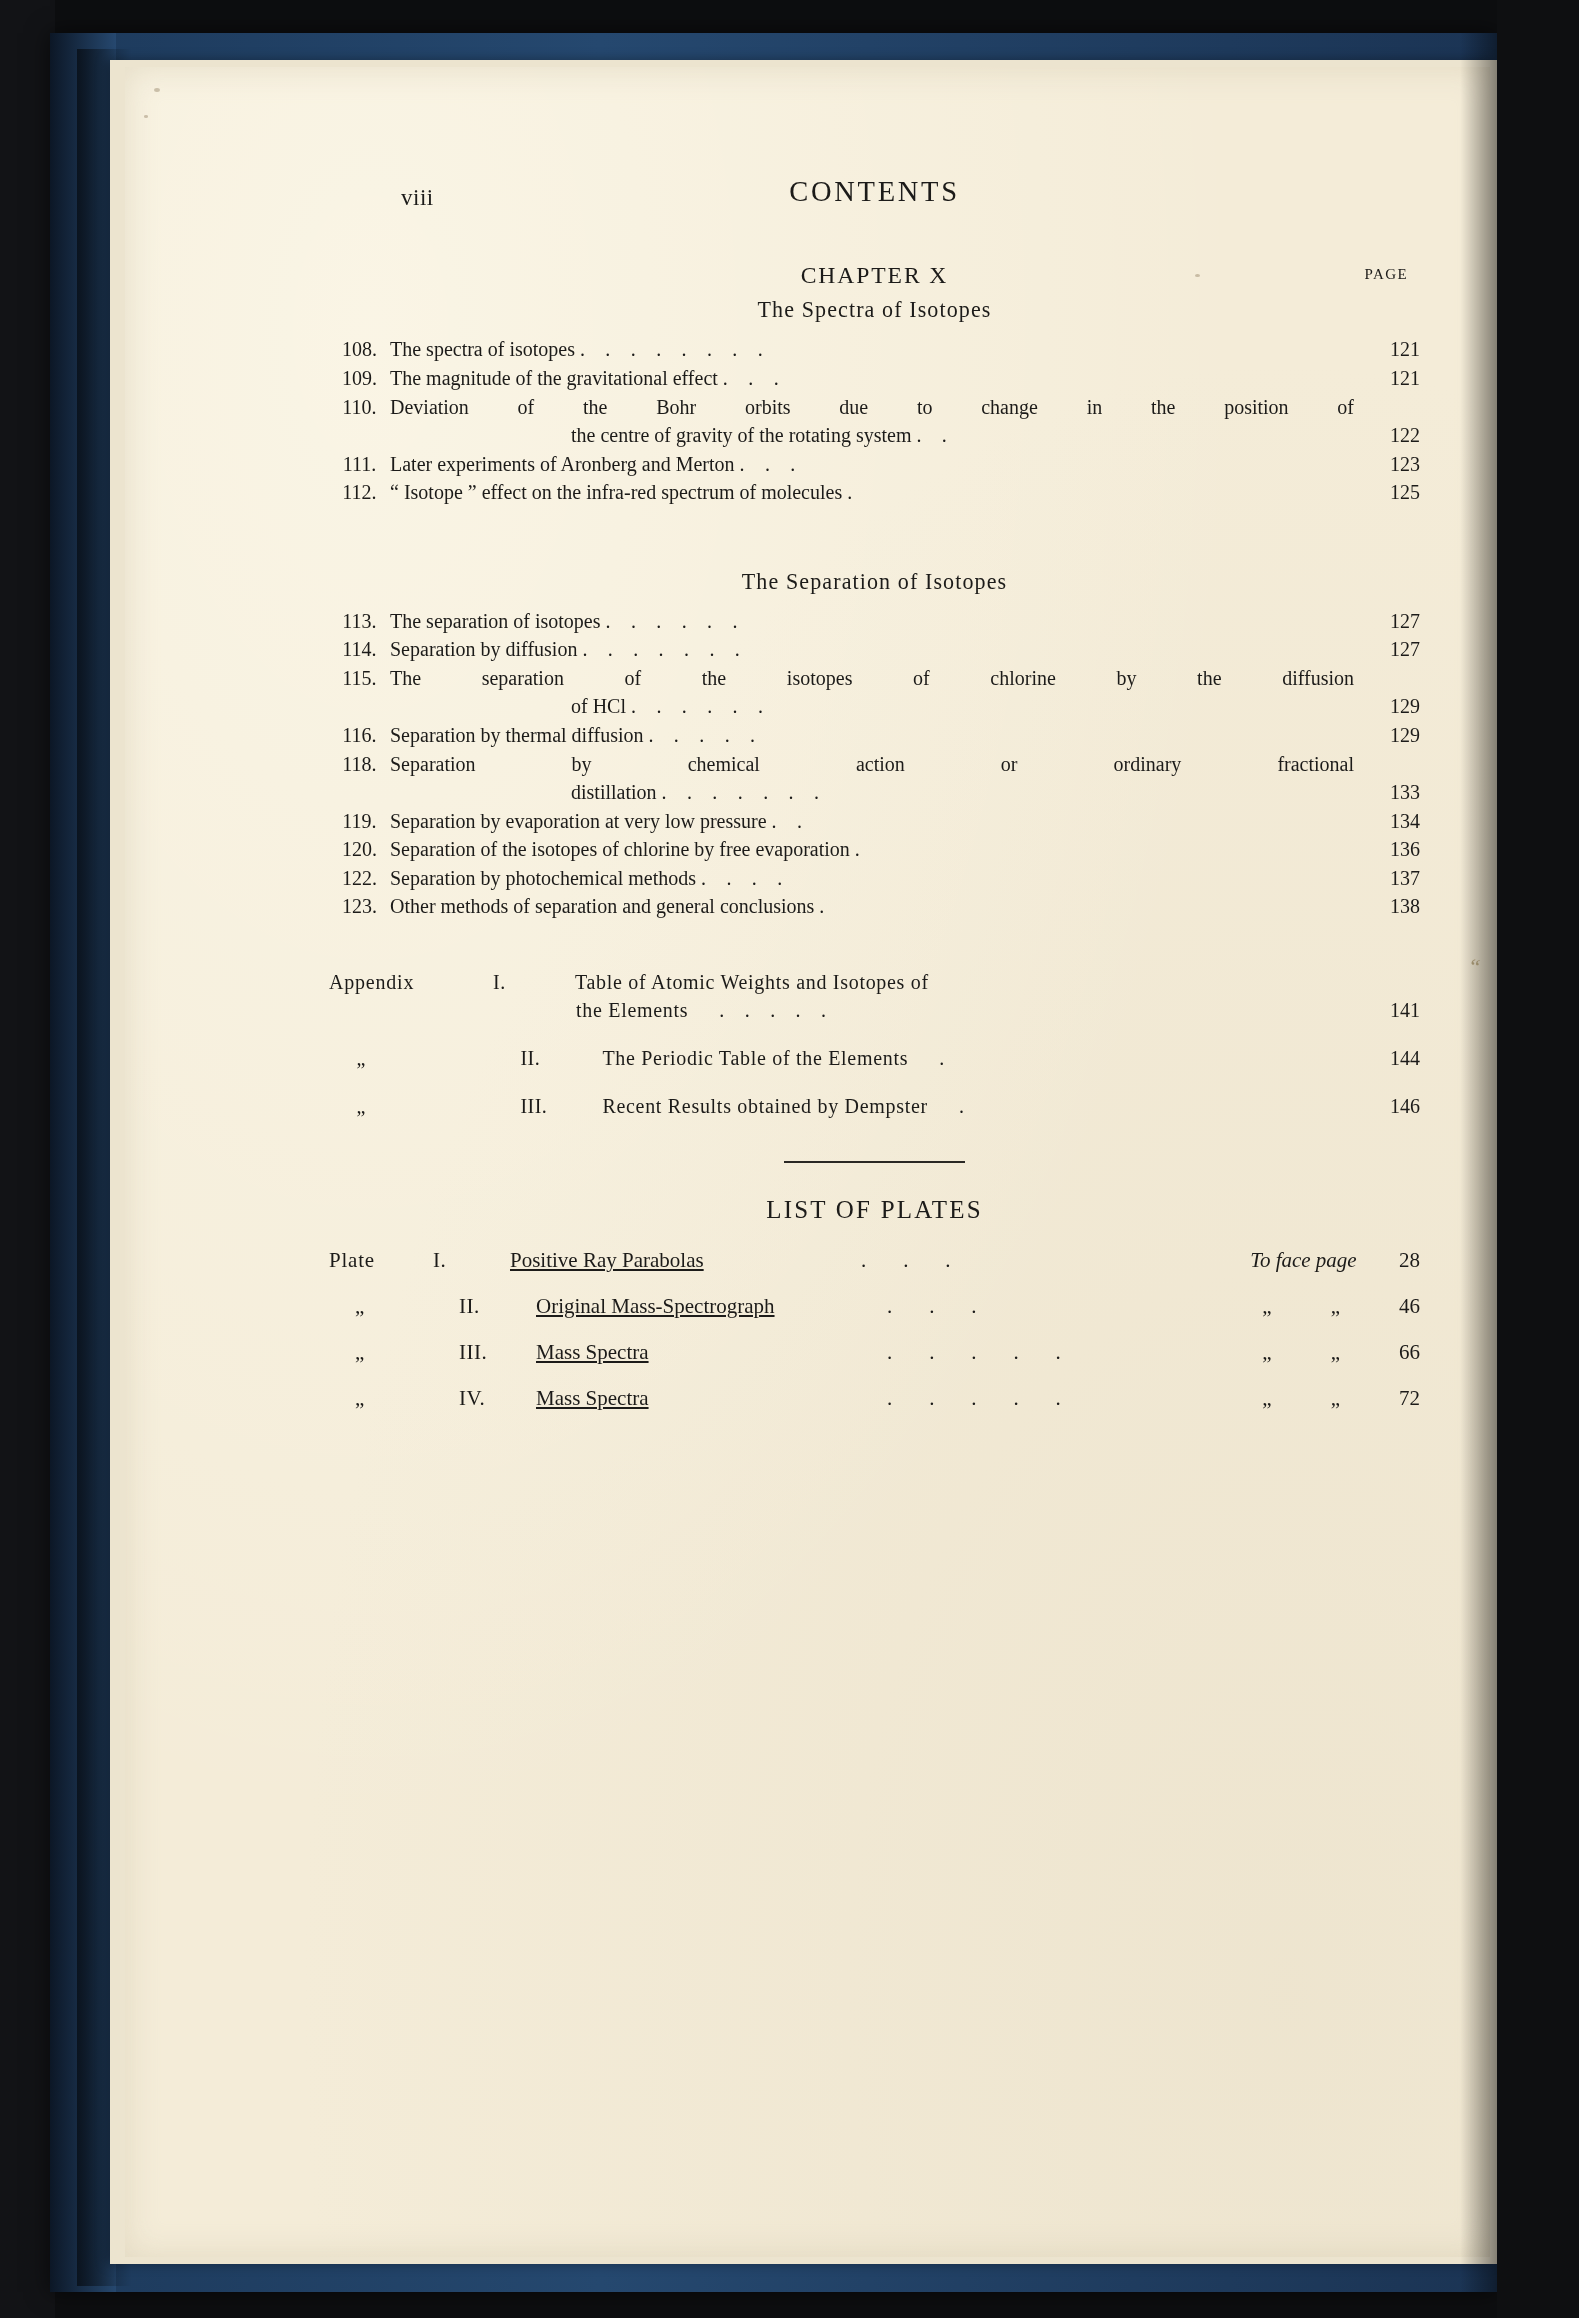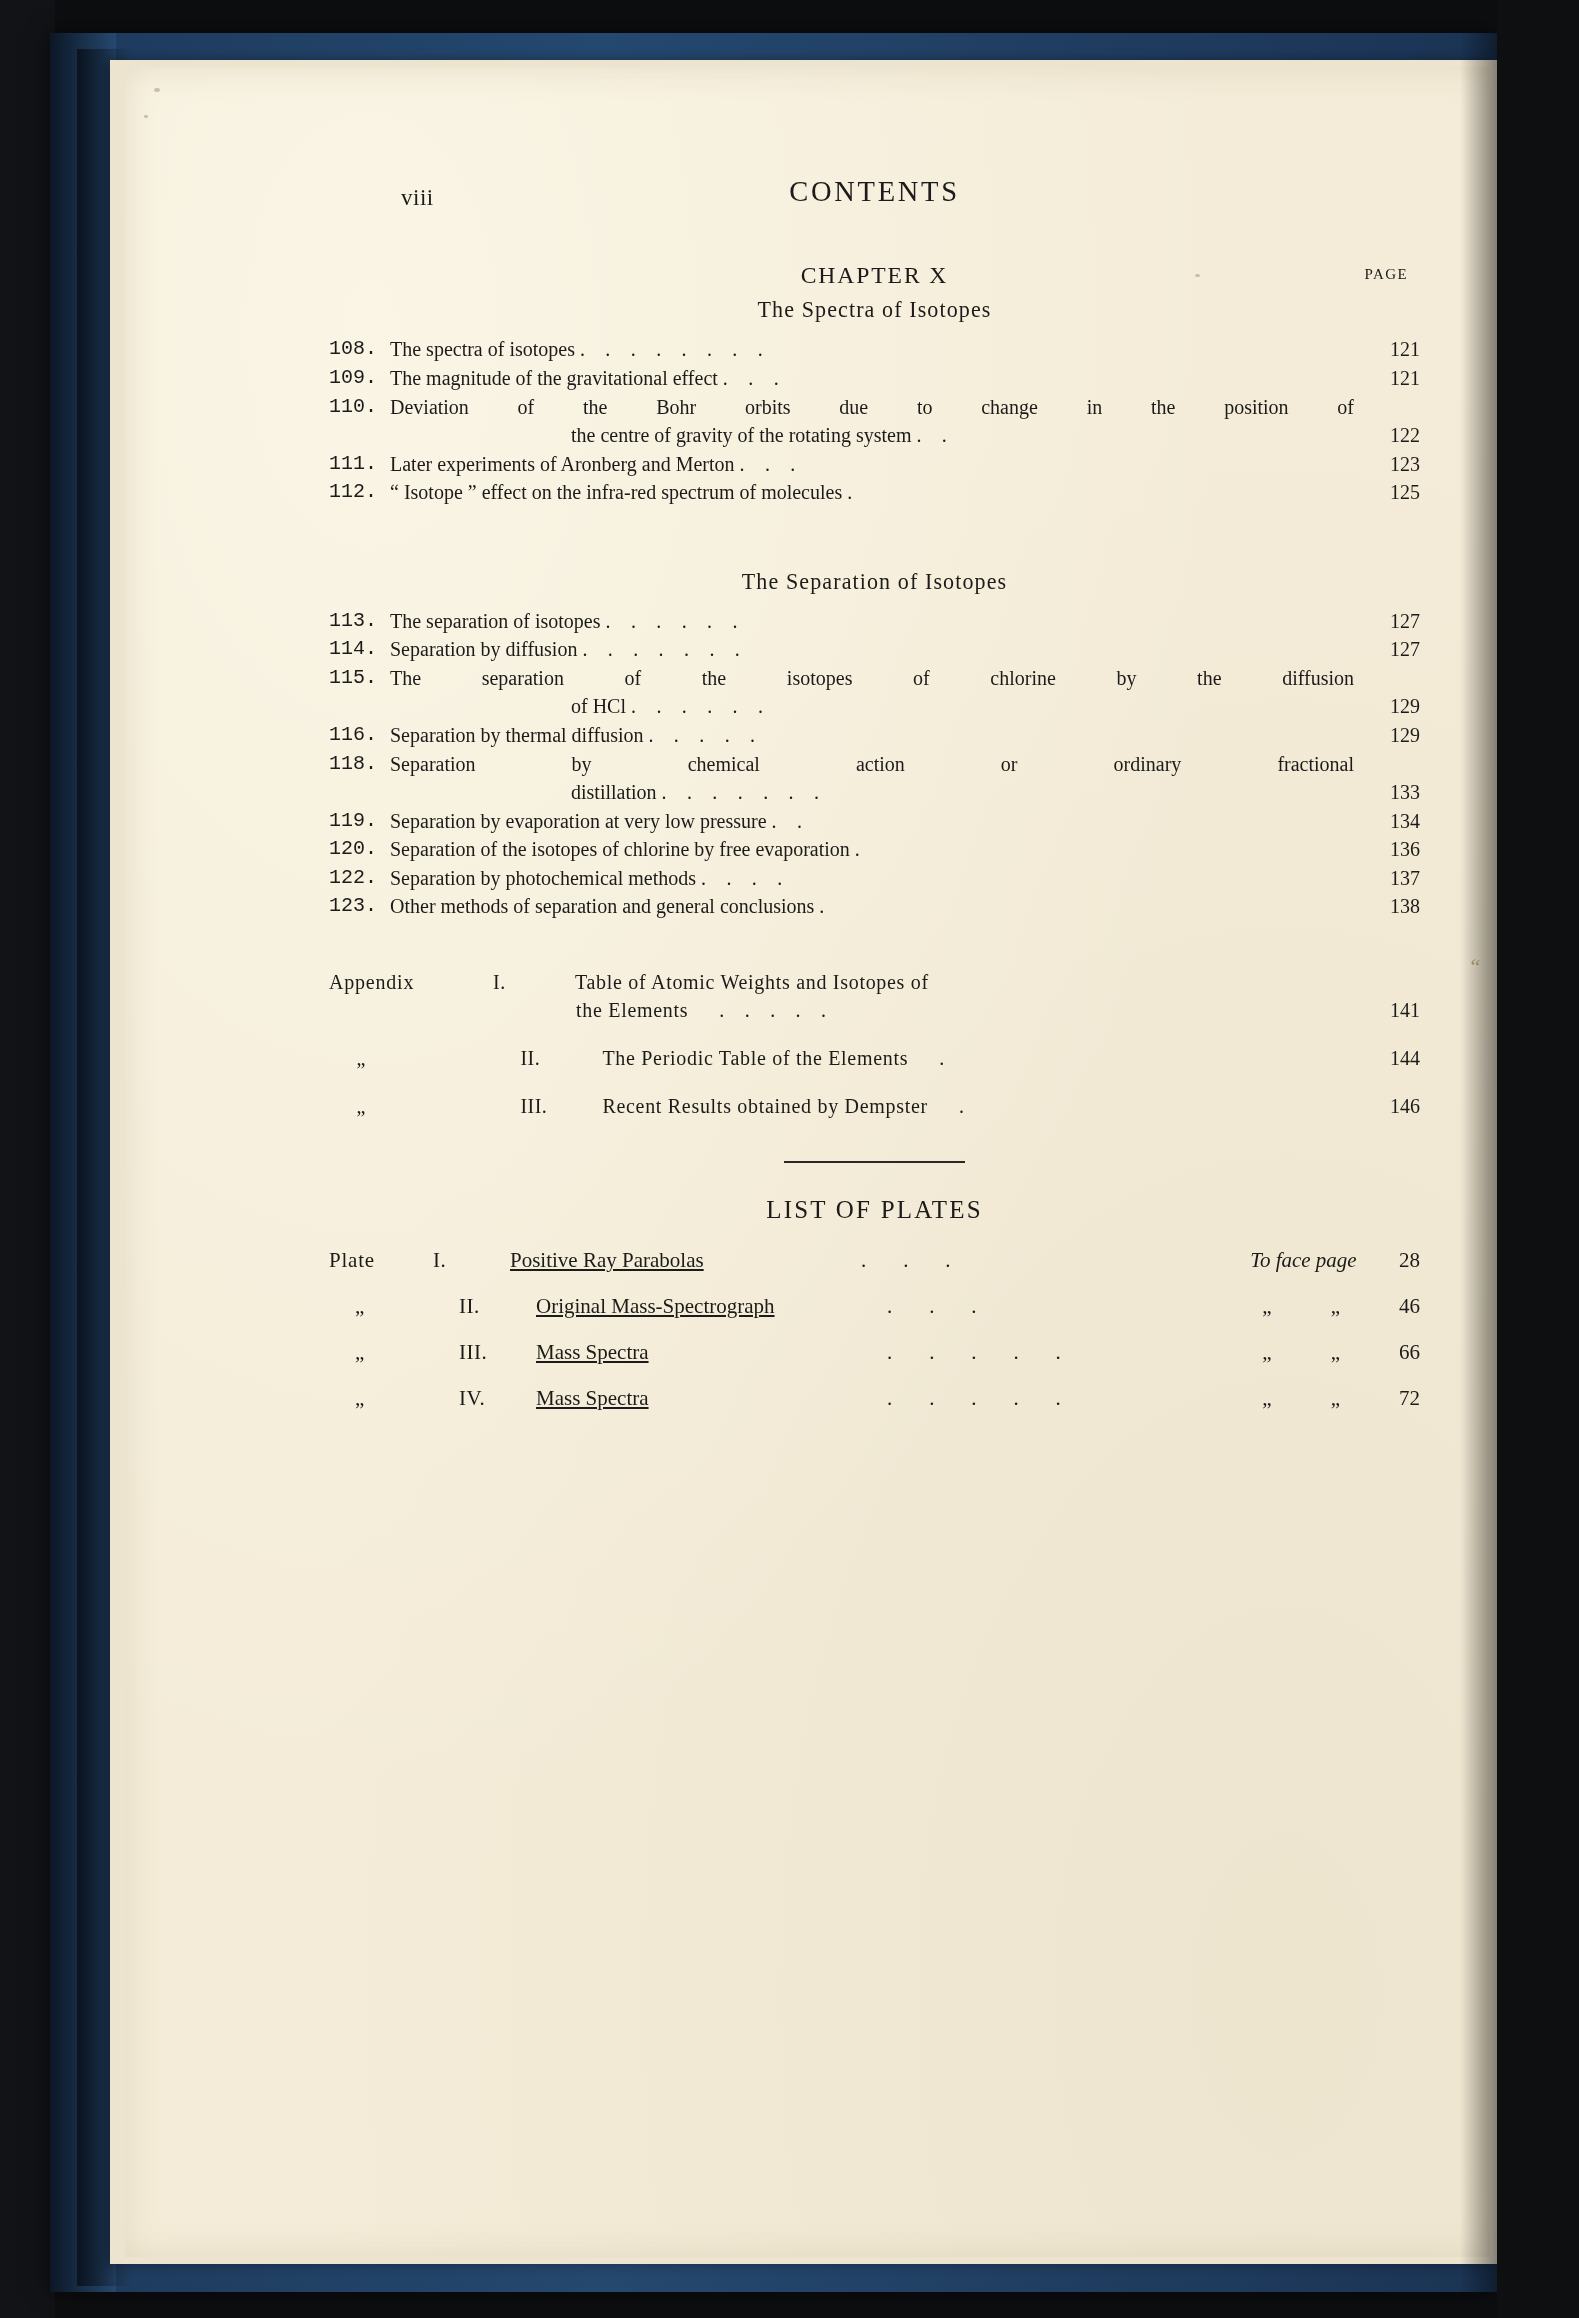--- a/index.html
+++ b/index.html
@@ -162,24 +162,23 @@
     width: 100%;
     font-size: 20px;
   }
   table.toc td {
     vertical-align: top;
     padding: 1.1px 0 1.1px 0;
     line-height: 1.32;
   }
   td.num {
     width: 61px;
-    text-align: left;
+    text-align: center;
     white-space: nowrap;
     padding-right: 5.5px;
-    font-family: Liberation Mono, monospace;
   }
   td.entry {
     position: relative;
   }
   td.pg {
     width: 66px;
     text-align: right;
     white-space: nowrap;
     font-family: Liberation Serif, serif;
   }

